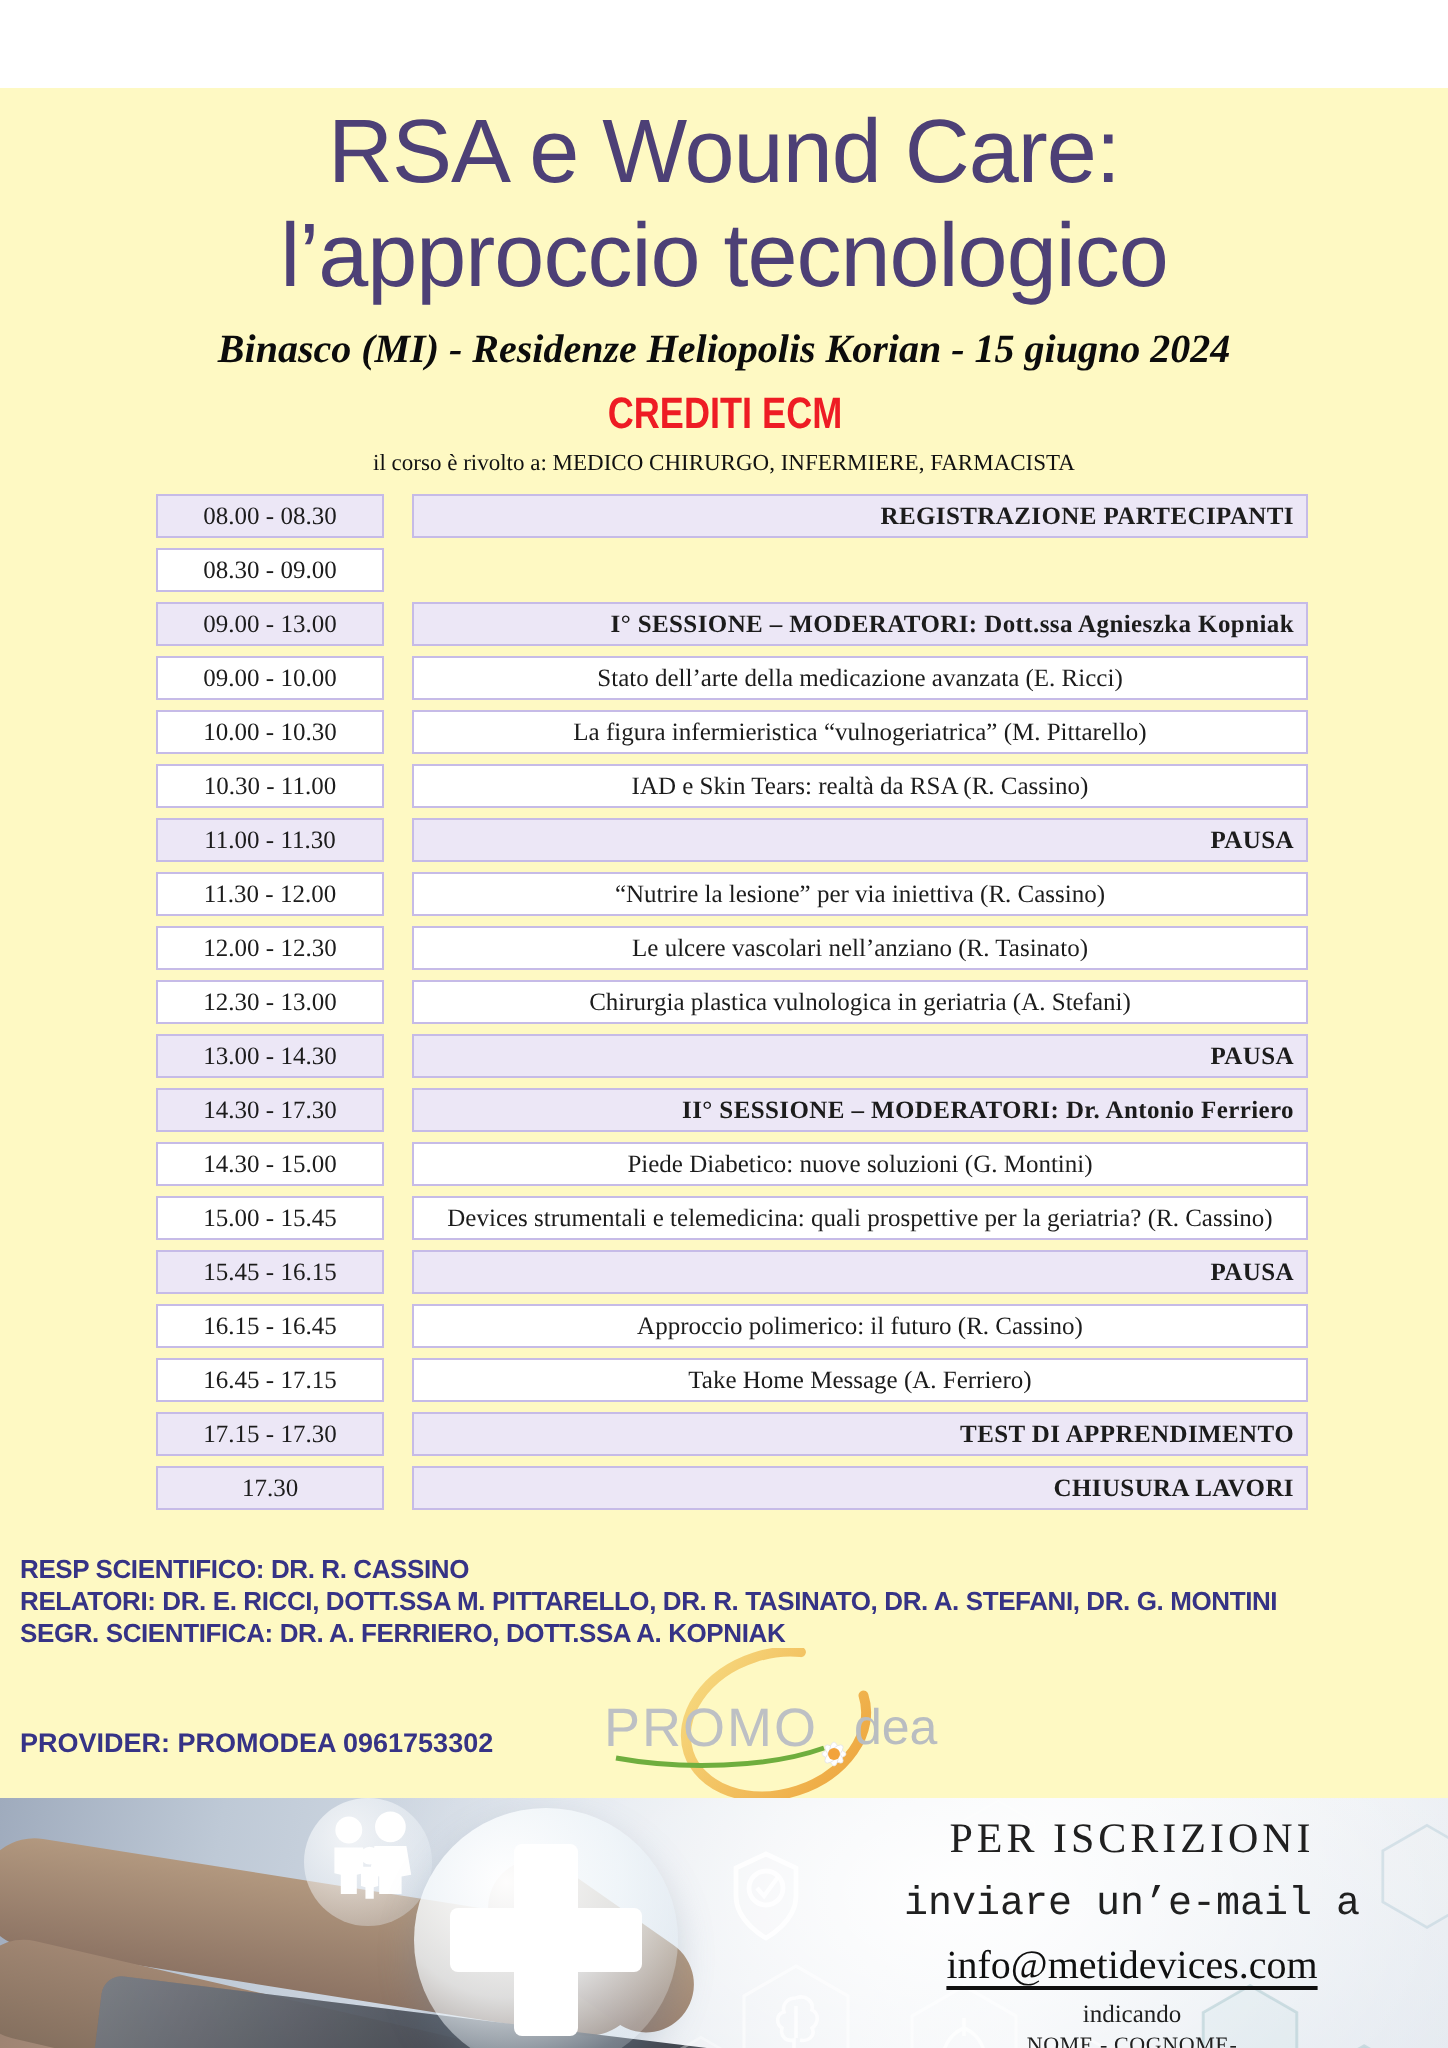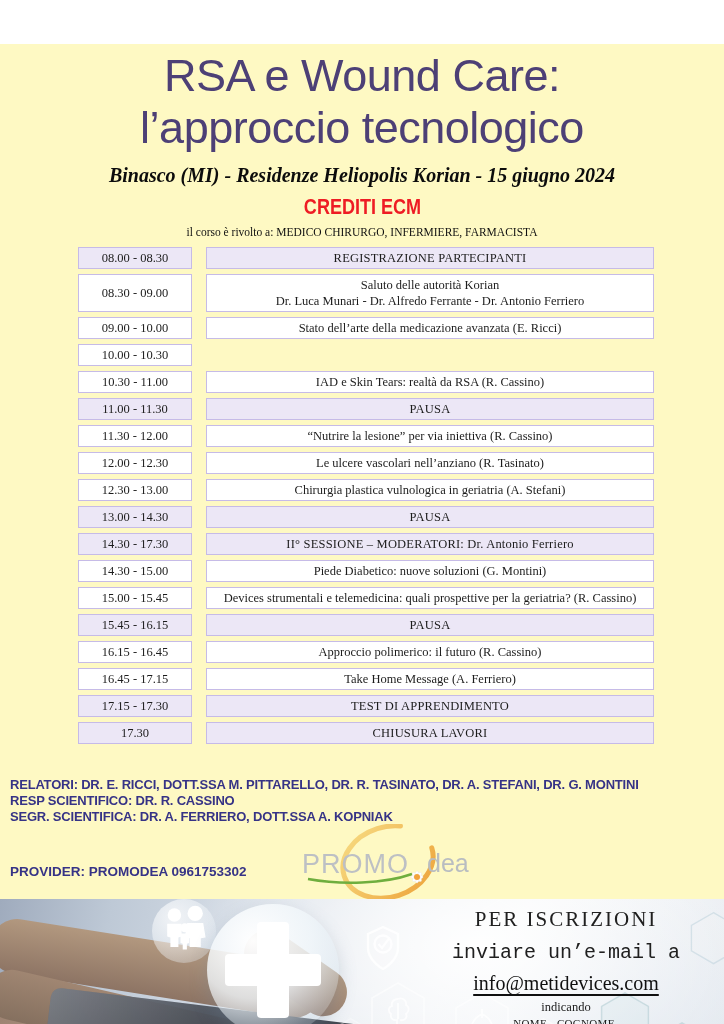--- a/index.html
+++ b/index.html
@@ -18,21 +18,21 @@
   .audience{margin-top:6px;font-size:11.5px;color:#111;}
 
   
   .schedule{position:absolute;top:203px;left:78px;width:576px;display:flex;flex-direction:column;gap:5px;}
   .sched-row{display:flex;gap:14px;min-height:22px;}
   .cell{border:1px solid var(--table-border,#c6bbe7);background:#fff;display:flex;flex-direction:column;
         justify-content:center;text-align:center;font-size:12.5px;line-height:1.28;padding:2px 6px;color:#1c1c1c;}
   .cell.time{width:100px;flex:none;}
   .cell.content{flex:1;}
   .sched-row.hl .cell{background:var(--table-highlight,#ece7f6);}
-  .sched-row.hl .cell.content{font-weight:400;letter-spacing:.2px;}
+  .sched-row.hl .cell.content{font-weight:700;letter-spacing:.2px;text-align:right;}
 
   
   .committee{position:absolute;top:733px;left:10px;right:2px;
              font-family:"Liberation Sans",sans-serif;font-weight:700;font-size:13px;
              letter-spacing:-0.2px;line-height:16px;color:var(--footer-navy,#363386);}
   .provider{position:absolute;top:820px;left:10px;
             font-family:"Liberation Sans",sans-serif;font-weight:700;font-size:13.5px;
             color:var(--footer-navy,#363386);}
   .logo{position:absolute;top:780px;left:296px;}
 
@@ -97,33 +97,38 @@
 
   <section class="schedule">
       <div class="sched-row hl">
         <div class="cell time">08.00 - 08.30</div>
         <div class="cell content">
           <div>REGISTRAZIONE PARTECIPANTI</div>
         </div>
       </div>
       <div class="sched-row">
         <div class="cell time">08.30 - 09.00</div>
-        <div class="cell content">
-          <div>Saluto delle autorità Korian</div>
-          <div>Dr. Luca Munari - Dr. Alfredo Ferrante - Dr. Antonio Ferriero</div>
+      </div>
+      <div class="sched-row hl">
+        <div class="cell time">09.00 - 13.00</div>
+        <div class="cell content">
+          <div>I° SESSIONE – MODERATORI: Dott.ssa Agnieszka Kopniak</div>
         </div>
       </div>
       <div class="sched-row">
         <div class="cell time">09.00 - 10.00</div>
         <div class="cell content">
           <div>Stato dell’arte della medicazione avanzata (E. Ricci)</div>
         </div>
       </div>
       <div class="sched-row">
         <div class="cell time">10.00 - 10.30</div>
+        <div class="cell content">
+          <div>La figura infermieristica “vulnogeriatrica” (M. Pittarello)</div>
+        </div>
       </div>
       <div class="sched-row">
         <div class="cell time">10.30 - 11.00</div>
         <div class="cell content">
           <div>IAD e Skin Tears: realtà da RSA (R. Cassino)</div>
         </div>
       </div>
       <div class="sched-row hl">
         <div class="cell time">11.00 - 11.30</div>
         <div class="cell content">
@@ -198,22 +203,22 @@
       </div>
       <div class="sched-row hl">
         <div class="cell time">17.30</div>
         <div class="cell content">
           <div>CHIUSURA LAVORI</div>
         </div>
       </div>
     </section>
 
   <section class="committee">
+    <div>RESP SCIENTIFICO: DR. R. CASSINO</div>
     <div>RELATORI: DR. E. RICCI, DOTT.SSA M. PITTARELLO, DR. R. TASINATO, DR. A. STEFANI, DR. G. MONTINI</div>
-    <div>RESP SCIENTIFICO: DR. R. CASSINO</div>
     <div>SEGR. SCIENTIFICA: DR. A. FERRIERO, DOTT.SSA A. KOPNIAK</div>
   </section>
 
   <div class="provider">PROVIDER: PROMODEA 0961753302</div>
 
   <svg class="logo" width="175" height="78" viewBox="0 0 175 78">
     <defs>
       <linearGradient id="gold" x1="0" y1="0" x2="1" y2="1">
         <stop offset="0" stop-color="#f7dc83"></stop>
           <stop offset="1" stop-color="#eda33a"></stop>

